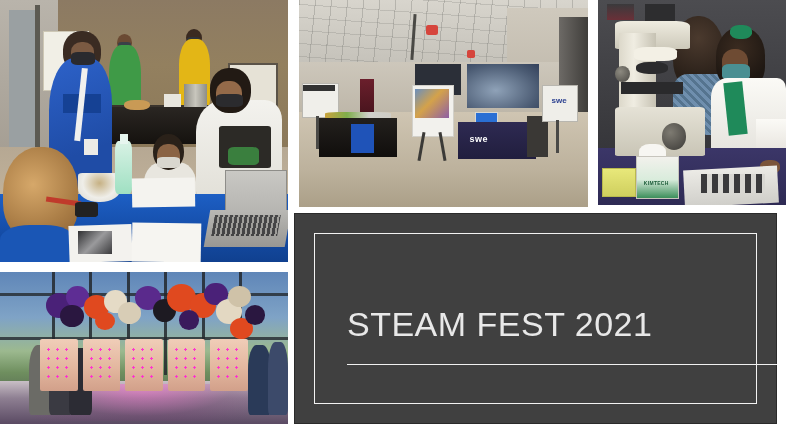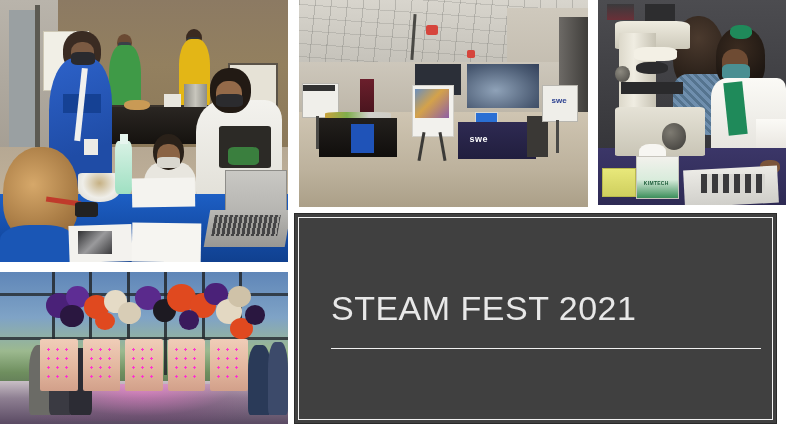--- a/index.html
+++ b/index.html
@@ -316,21 +316,21 @@
   
   #title-panel {
     position: absolute;
     left: 294px;
     top: 213px;
     width: 483px;
     height: 211px;
     box-sizing: border-box;
     background: #404040;
     border: 1px solid #2b2b2b;
-    padding: 3px;
+    padding: 19px;
   }
   #title-panel .inner {
     width: 100%;
     height: 100%;
     box-sizing: border-box;
     background: #404040;
     border: 1px solid #f2f2f2;
     position: relative;
   }
   #title-text {

